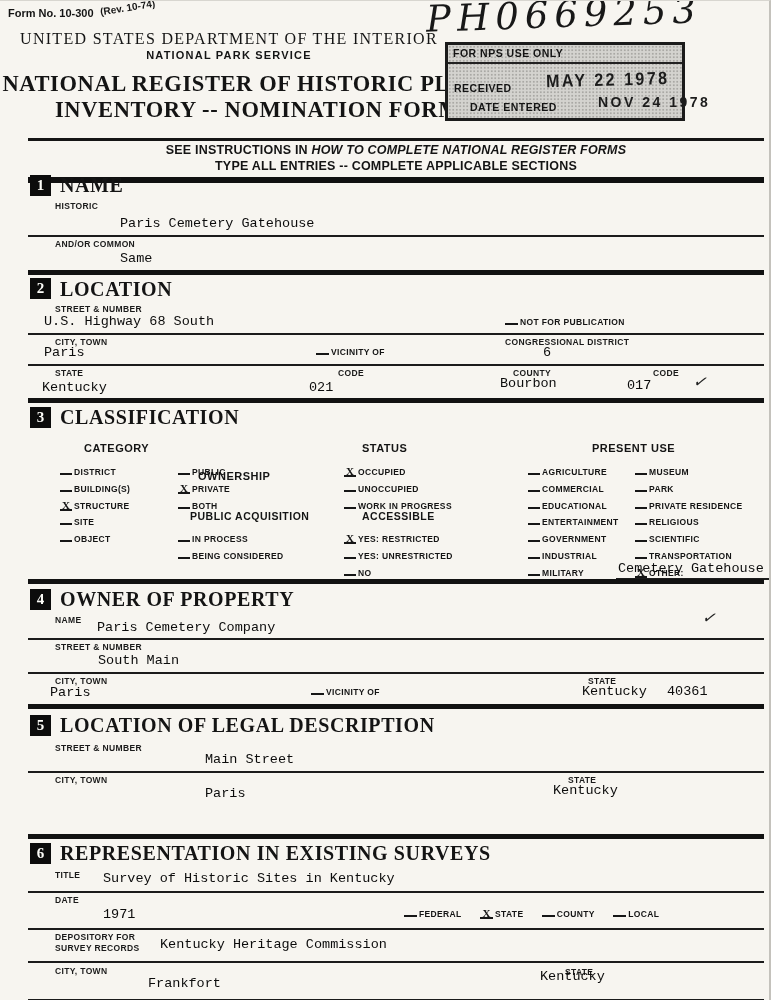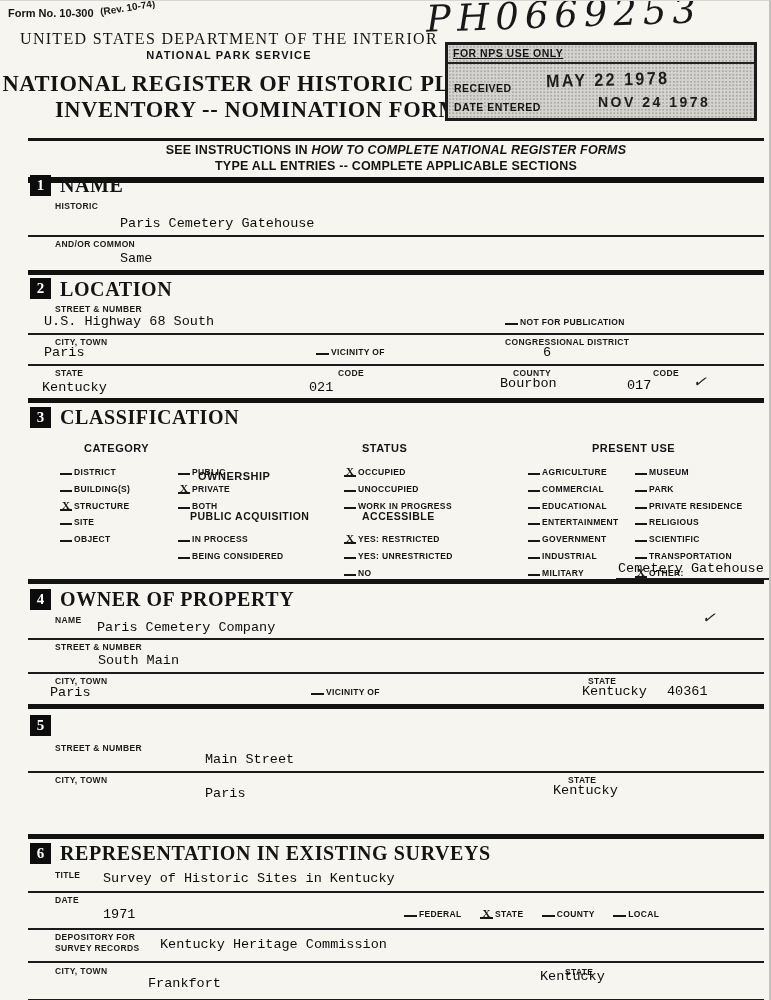--- a/index.html
+++ b/index.html
@@ -16,28 +16,28 @@
   .dept { position:absolute; left:0; top:28px; width:458px; text-align:center;
           font:16px/1.2 "Liberation Serif",serif; letter-spacing:1.3px; }
   .npsline { position:absolute; left:0; top:48px; width:458px; text-align:center;
           font:bold 11px/1.2 "Liberation Sans",sans-serif; letter-spacing:1.2px; }
   .t1 { position:absolute; left:0; top:71px; width:515px; text-align:center;
         font:bold 22.5px/1.1 "Liberation Serif",serif; letter-spacing:.6px; }
   .t2 { position:absolute; left:0; top:97px; width:515px; text-align:center;
         font:bold 22.5px/1.1 "Liberation Serif",serif; letter-spacing:.6px; }
   .hw { position:absolute; left:426px; top:-5px; font:italic 37px/1 "DejaVu Serif",serif;
         letter-spacing:6px; transform:rotate(-2deg); color:#181818; white-space:nowrap; }
-  .npsbox { position:absolute; left:445px; top:41px; width:312px; height:79px;
+  .npsbox { position:absolute; left:445px; top:41px; width:240px; height:79px;
         border:3px solid #1b1b1b; background-color:#d4d3cf;
         background-image:radial-gradient(#a9a8a4 .8px, rgba(0,0,0,0) 1.15px);
-        background-size:3.5px 3.5px;text-decoration:underline; }
+        background-size:3.5px 3.5px; }
   .npsbox .bh { border-bottom:2px solid #222; padding:3px 0 2px 5px;
         font:bold 10.5px/1.1 "Liberation Sans",sans-serif; letter-spacing:.5px; }
   .received { position:absolute; left:6px; top:38px; font:bold 10.5px/1 "Liberation Sans",sans-serif; letter-spacing:.5px; }
-  .entered  { position:absolute; left:6px; bottom:6px; font:bold 10.5px/1 "Liberation Sans",sans-serif; letter-spacing:.5px;margin-top:41px; }
+  .entered  { position:absolute; left:22px; bottom:6px; font:bold 10.5px/1 "Liberation Sans",sans-serif; letter-spacing:.5px;margin-top:41px; }
   .stamp1 { position:absolute; left:98px; top:27px; font:bold 16px/1 "Liberation Sans",sans-serif;
         letter-spacing:2.5px; transform:rotate(-1.5deg) scaleY(1.12); white-space:nowrap; color:#1c1c1c; }
   .stamp2 { position:absolute; left:150px; top:49px; font:bold 14px/1 "Liberation Sans",sans-serif;
         letter-spacing:2.5px; transform:scaleY(1.1); white-space:nowrap; color:#1c1c1c; }
   
   .instr { position:absolute; top:137px; left:28px; right:5px; text-align:center;
         border-top:3px solid #151515; border-bottom:6px solid #101010; padding:2px 0 3px; }
   .instr div { font:bold 12.5px/1.25 "Liberation Sans",sans-serif; letter-spacing:.2px; }
   .instr .it { font-style:italic;text-align:center; }
   
@@ -218,20 +218,21 @@
       <span class="ckrow" style="left:283px;bottom:5px;"><span class="mk"></span><span class="cklab">VICINITY OF</span></span>
       <span class="lab" style="left:560px;">STATE</span>
       <span class="tv" style="left:554px;bottom:4px;">Kentucky</span>
       <span class="tv" style="left:639px;bottom:4px;">40361</span>
     </div>
   </div>
 
   <div class="sect" style="top:703px;height:130px;">
     <div class="shead" style="height:32px;">
       <span class="snum">5</span>
+      <span class="stitle">LOCATION OF LEGAL DESCRIPTION</span>
     </div>
     <div class="frow" style="height:32px;">
       <span class="lab" style="left:27px;">STREET &amp; NUMBER</span>
       <span class="tv" style="left:177px;">Main Street</span>
     </div>
     <div class="frow nob" style="height:32px;">
       <span class="lab" style="left:27px;">CITY, TOWN</span>
       <span class="tv" style="left:177px;">Paris</span>
       <span class="lab" style="left:540px;">STATE</span>
       <span class="tv" style="left:525px;bottom:6px;">Kentucky</span>

